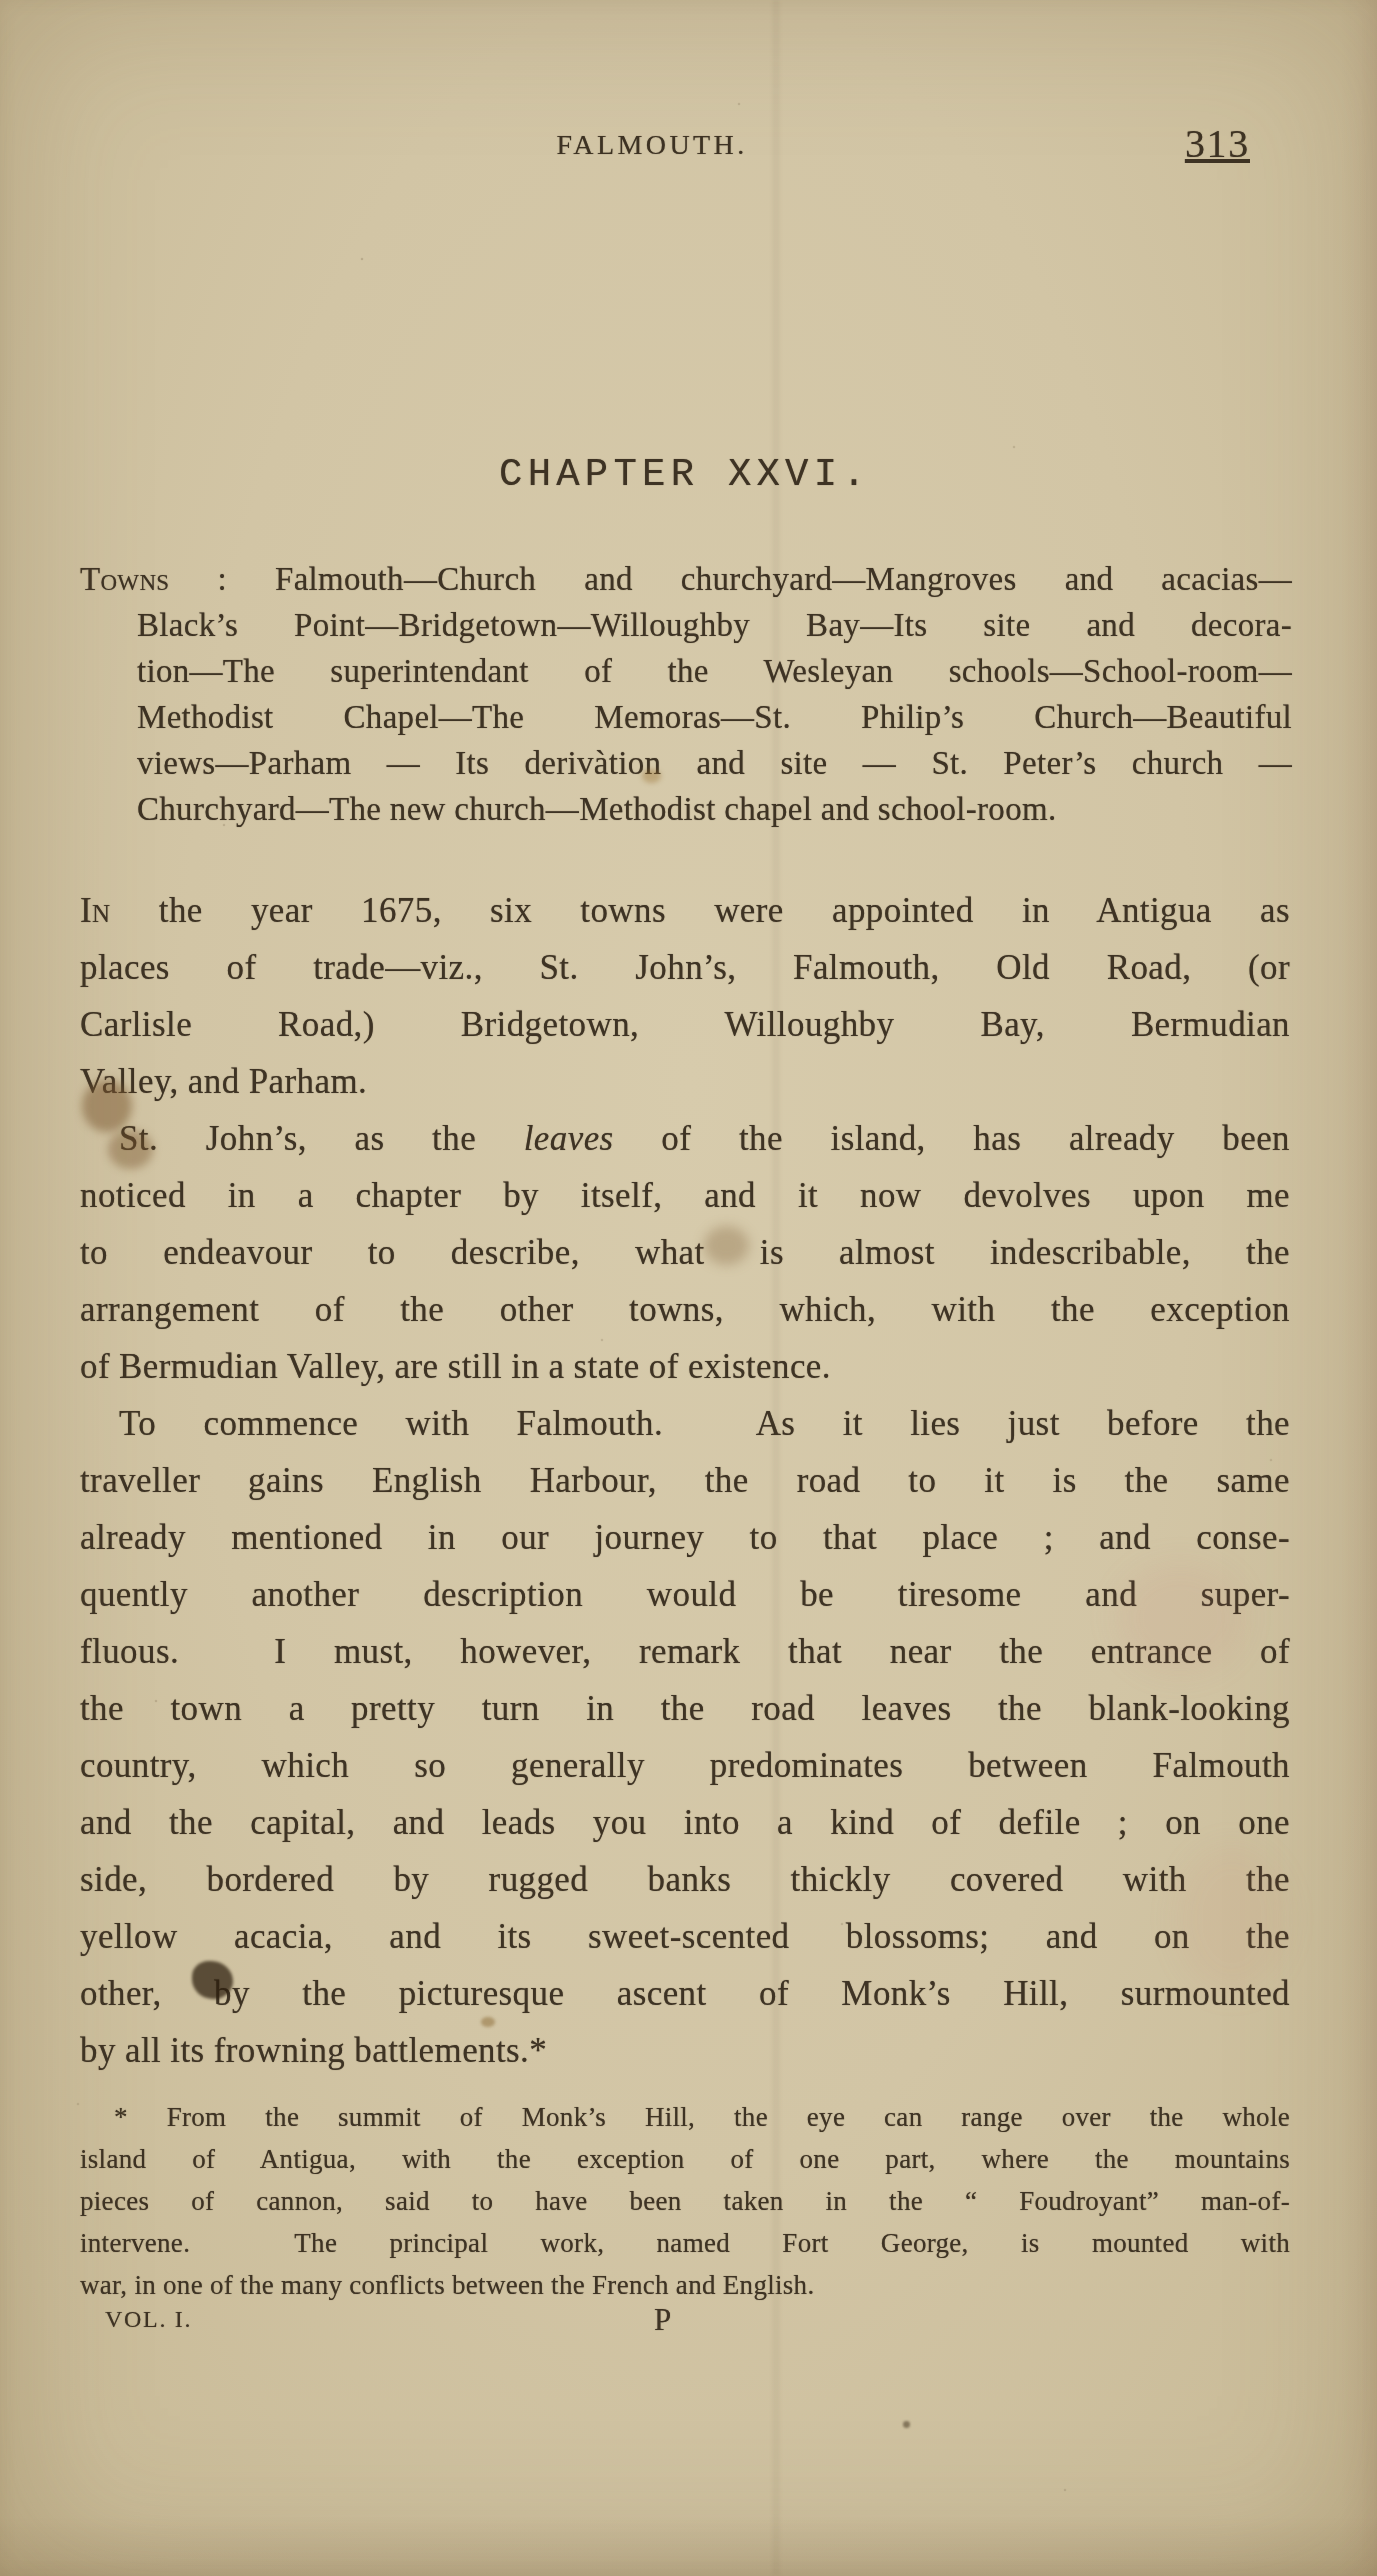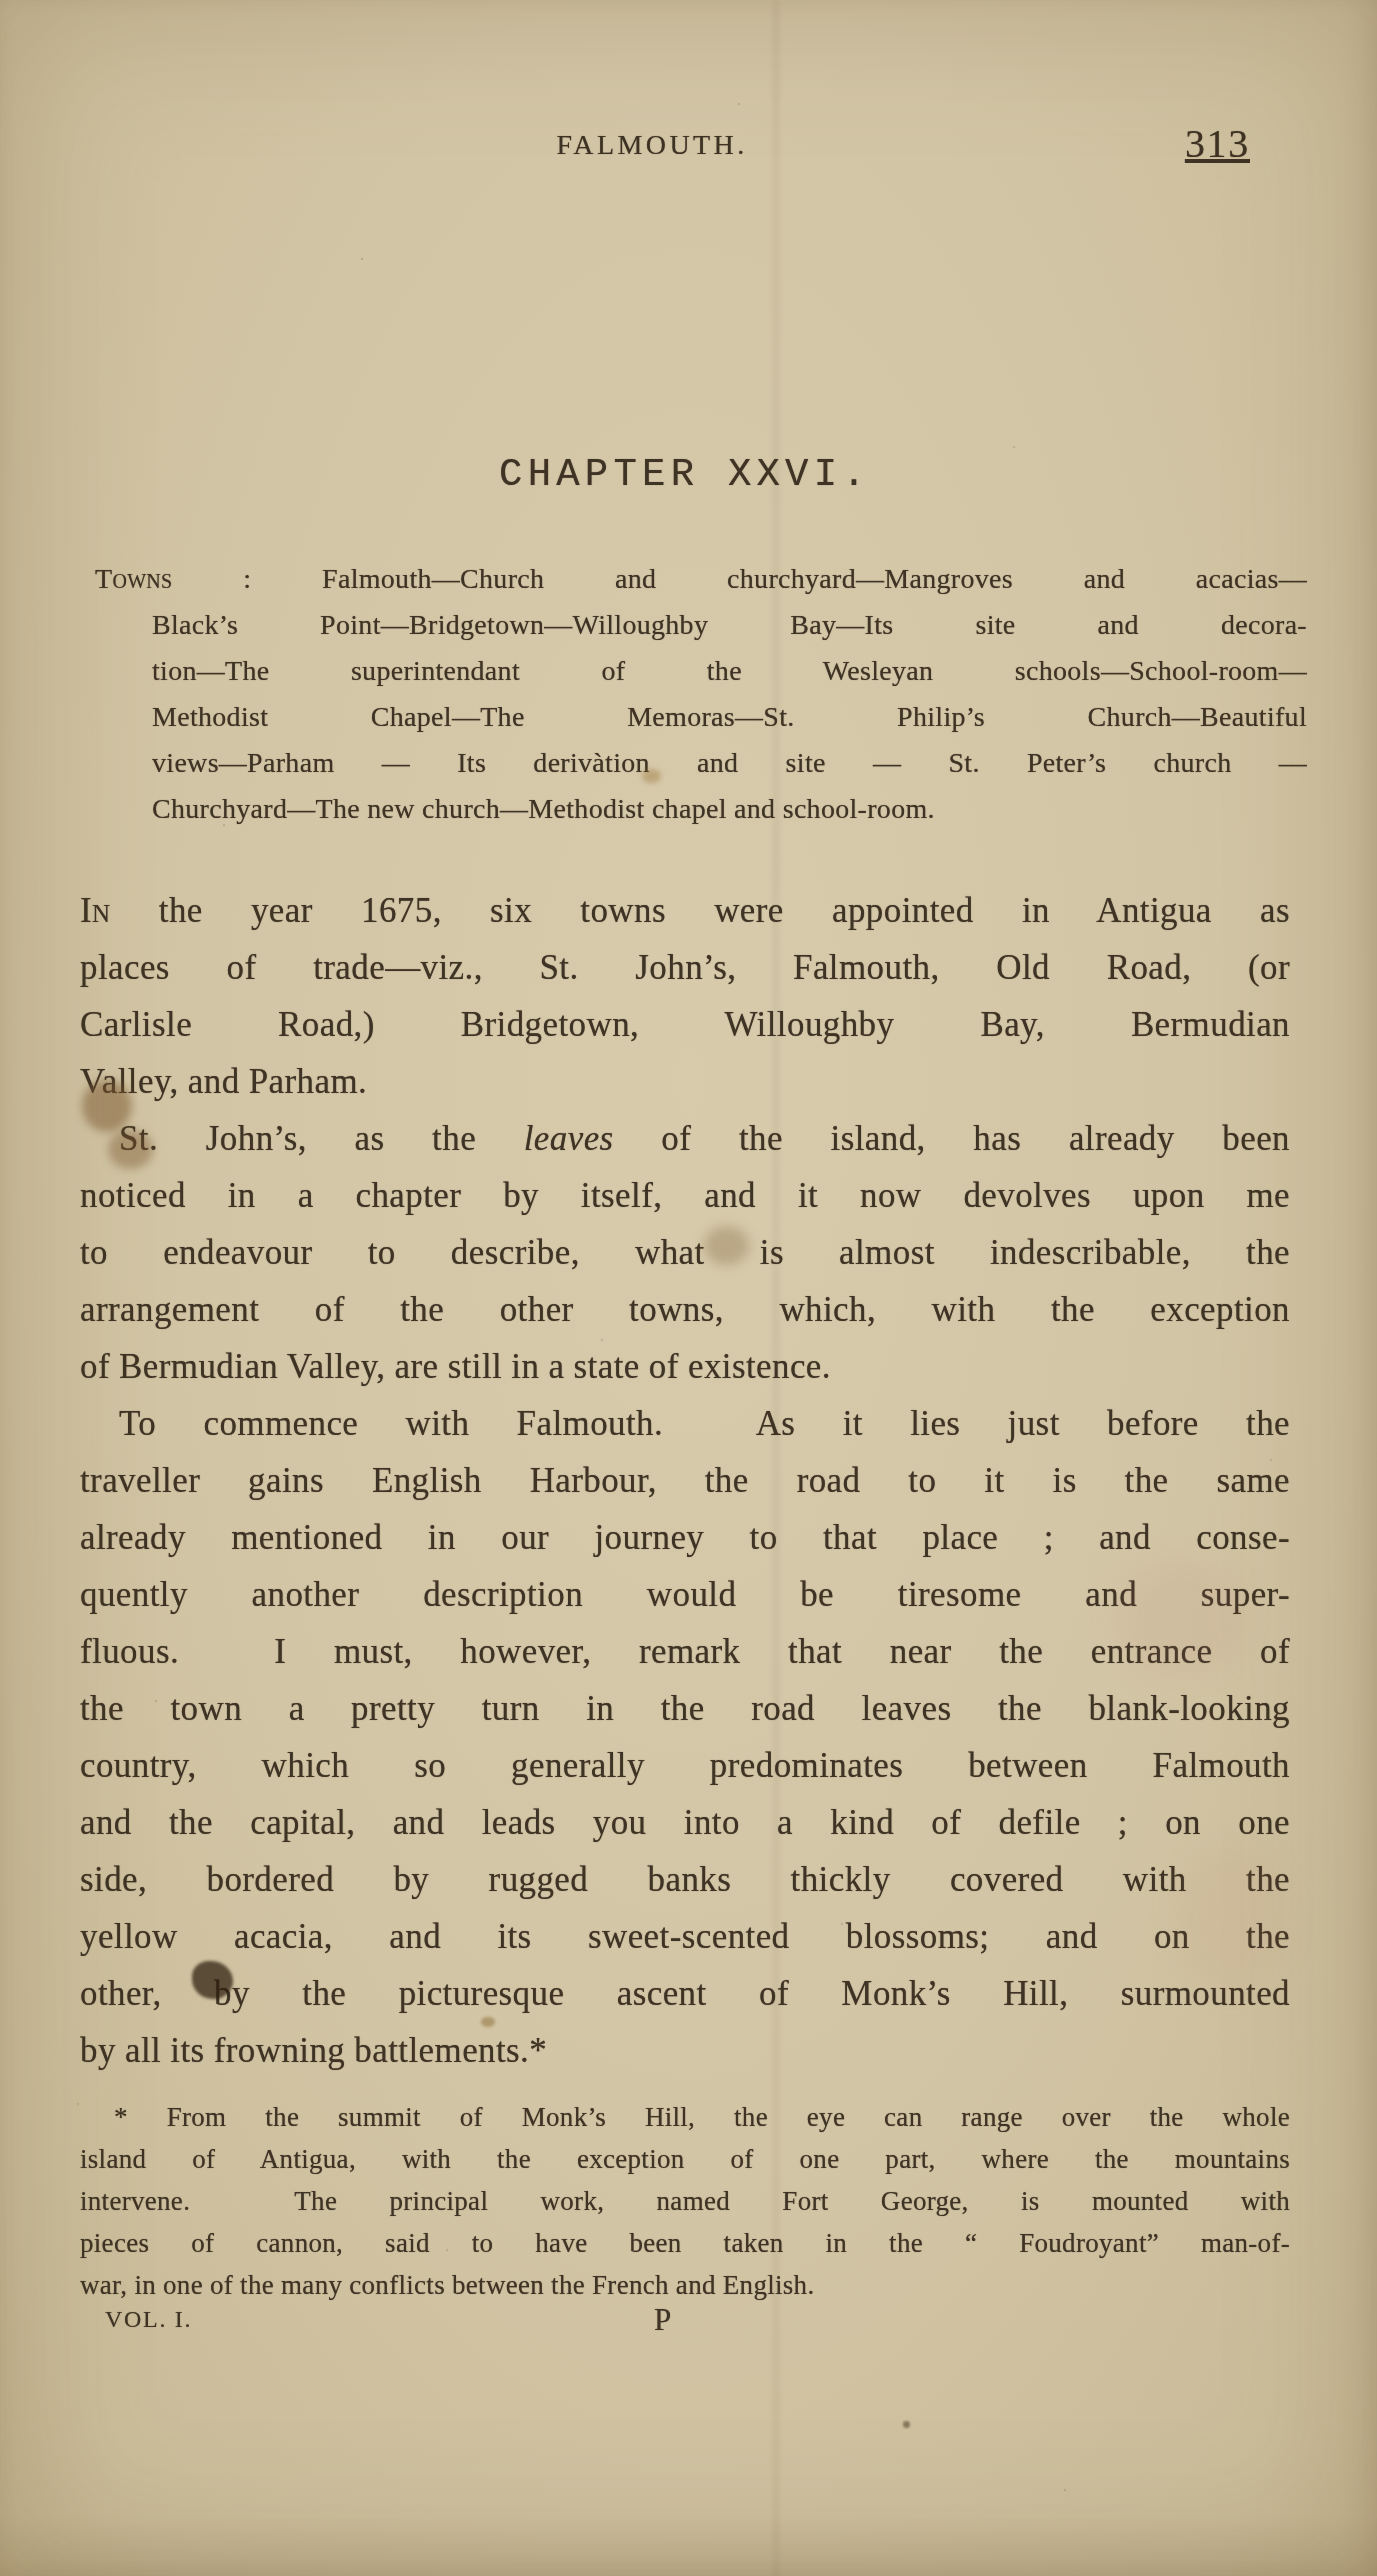--- a/index.html
+++ b/index.html
@@ -27,21 +27,21 @@
 
   .textcol{position:absolute;left:80px;width:1210px;}
 
   .running-head-row{top:129px;text-align:center;}
   .running-head{display:inline-block;transform:translateX(-33px);
     font-size:28px;letter-spacing:3.4px;}
   .page-number{position:absolute;top:120px;right:40px;font-size:40px;letter-spacing:1.7px;text-decoration:underline;}
 
   .chapter-heading{top:453px;text-align:center;font-size:39px;letter-spacing:5.2px;font-family:Liberation Mono, monospace;}
 
-  .synopsis{top:556px;left:152px;width:1155px;font-size:28px;line-height:46px;letter-spacing:0.3px;}
+  .synopsis{top:556px;left:137px;width:1155px;font-size:33px;line-height:46px;letter-spacing:0.3px;}
   .synopsis .first{text-indent:-57px;}
 
   .bodytext{top:882px;font-size:35px;line-height:57px;letter-spacing:0.4px;}
   .bodytext .indent{text-indent:39px;}
 
   .footnote{top:2096px;font-size:27px;line-height:42px;letter-spacing:0.3px;}
   .footnote .first{text-indent:34px;}
 
   .tline{text-align:justify;text-align-last:justify;}
   .tline.last{text-align-last:left;}
@@ -115,22 +115,22 @@
       <div class="tline">and the capital, and leads you into a kind of defile ; on one</div>
       <div class="tline">side, bordered by rugged banks thickly covered with the</div>
       <div class="tline">yellow acacia, and its sweet-scented blossoms; and on the</div>
       <div class="tline">other, by the picturesque ascent of Monk’s Hill, surmounted</div>
       <div class="tline last">by all its frowning battlements.*</div>
     </div>
 
   <div class="textcol footnote ink">
       <div class="tline first">* From the summit of Monk’s Hill, the eye can range over the whole</div>
       <div class="tline">island of Antigua, with the exception of one part, where the mountains</div>
+      <div class="tline">pieces of cannon, said to have been taken in the “ Foudroyant” man-of-</div>
       <div class="tline">intervene.&nbsp; The principal work, named Fort George, is mounted with</div>
-      <div class="tline">pieces of cannon, said to have been taken in the “ Foudroyant” man-of-</div>
       <div class="tline last">war, in one of the many conflicts between the French and English.</div>
     </div>
 
   <div class="footer-volume ink">VOL. I.</div>
   <div class="footer-signature ink">P</div>
 
   <div class="stain stain1"></div>
   <div class="stain stain2"></div>
   <div class="stain stain3"></div>
   <div class="stain stain4"></div>

